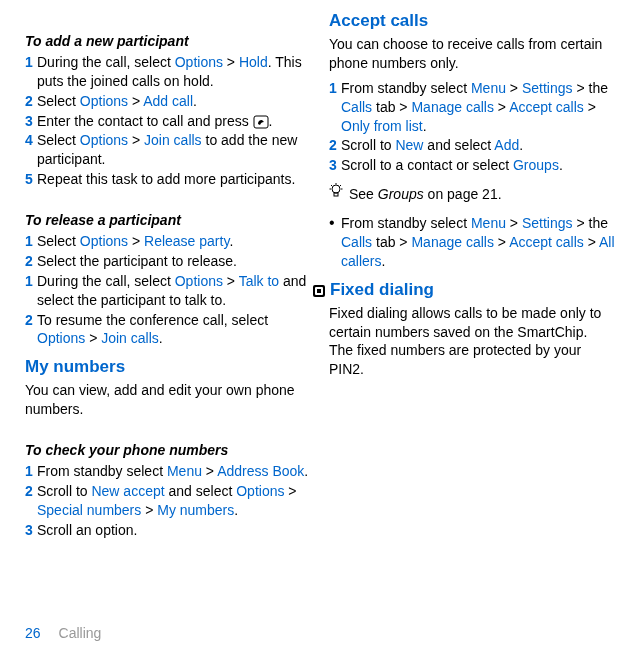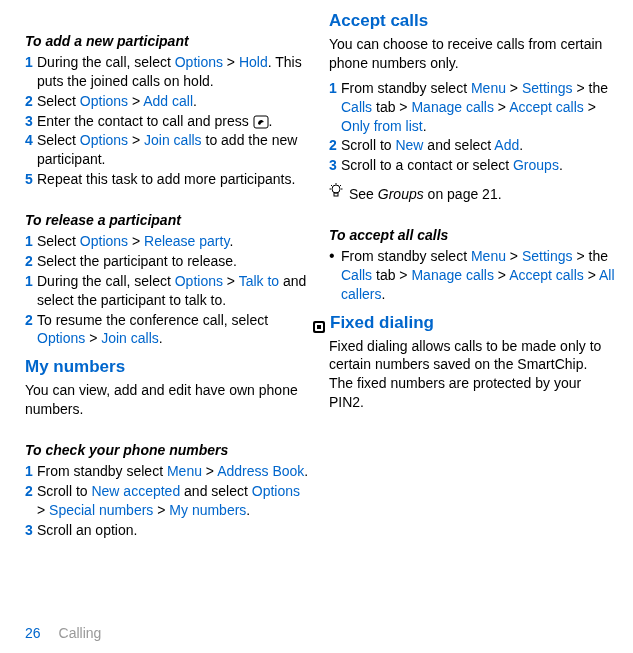--- a/index.html
+++ b/index.html
@@ -21,21 +21,21 @@
     margin-top: 22px;
     margin-bottom: 2px;
   }
   .section-heading {
     color: #0066cc;
     font-size: 17px;
     font-weight: bold;
     margin-top: 8px;
     margin-bottom: 2px;
   }
-  .section-heading.with-icon { display: flex; align-items: center; gap: 4px; margin-left: -17px;}
+  .section-heading.with-icon { display: flex; gap: 4px; margin-left: -17px;}
   .step { display: flex; margin-bottom: 1px; }
   .step-num { color: #0066cc; font-weight: bold; min-width: 12px; flex-shrink:0;}
   .step-bullet { color: #000; min-width: 12px; flex-shrink:0; font-size:16px; line-height:1.1;}
   .step-text { flex: 1; }
   .link { color: #0066cc; }
   .body-para { margin-bottom: 6px;}
   .tip-row { display: flex; align-items: flex-end; gap: 6px; margin: 6px 0 10px 0; }
   .tip-icon { width: 14px; flex-shrink:0; margin-top:2px;}
   .tip-text { font-style: italic; flex:1;}
   .tip-text .normal { font-style: normal;}
@@ -96,30 +96,30 @@
     <div class="step">
       <span class="step-num">1</span>
       <span class="step-text"><span>During the call, select </span><span class="link">Options</span><span> &gt; </span><span class="link">Talk to</span><span> and select the participant to talk to.</span></span>
     </div>
     <div class="step">
       <span class="step-num">2</span>
       <span class="step-text"><span>To resume the conference call, select </span><span class="link">Options</span><span> &gt; </span><span class="link">Join calls</span><span>.</span></span>
     </div>
 
     <div class="section-heading">My numbers</div>
-    <div class="body-para">You can view, add and edit have own phone numbers.</div>
+    <div class="body-para">You can view, add and edit your own phone numbers.</div>
 
     <div class="sub-heading">To check your phone numbers</div>
     <div class="step">
       <span class="step-num">1</span>
       <span class="step-text"><span>From standby select </span><span class="link">Menu</span><span> &gt; </span><span class="link">Address Book</span><span>.</span></span>
     </div>
     <div class="step">
       <span class="step-num">2</span>
-      <span class="step-text"><span>Scroll to </span><span class="link">New accepted</span><span> and select </span><span class="link">Options</span><span> &gt; </span><span class="link">Special numbers</span><span> &gt; </span><span class="link">My numbers</span><span>.</span></span>
+      <span class="step-text"><span>Scroll to </span><span class="link">New accept</span><span> and select </span><span class="link">Options</span><span> &gt; </span><span class="link">Special numbers</span><span> &gt; </span><span class="link">My numbers</span><span>.</span></span>
     </div>
     <div class="step">
       <span class="step-num">3</span>
       <span class="step-text">Scroll an option.</span>
     </div>
   </div>
 
   <div class="col">
 
     <div class="section-heading" style="margin-top:0">Accept calls</div>
@@ -146,21 +146,20 @@
             <line x1="2" y1="2" x2="3" y2="3" stroke="#000"></line>
             <line x1="12" y1="2" x2="11" y2="3" stroke="#000"></line>
             <line x1="0.5" y1="6" x2="2" y2="6" stroke="#000"></line>
             <line x1="12" y1="6" x2="13.5" y2="6" stroke="#000"></line>
             <rect x="5" y="10" width="4" height="3" fill="none" stroke="#000" stroke-width="1"></rect>
           </svg>
       </span>
       <span class="tip-text"><span class="normal">See </span><span>Groups</span><span class="normal"> on page 21.</span></span>
     </div>
 
-    <div class="sub-heading">To accept all calls</div>
     <div class="step">
       <span class="step-bullet">•</span>
       <span class="step-text"><span>From standby select </span><span class="link">Menu</span><span> &gt; </span><span class="link">Settings</span><span> &gt; the </span><span class="link">Calls</span><span> tab &gt; </span><span class="link">Manage calls</span><span> &gt; </span><span class="link">Accept calls</span><span> &gt; </span><span class="link">All callers</span><span>.</span></span>
     </div>
 
     <div class="section-heading with-icon">
       <span class="fixed-icon">
         <svg viewBox="0 0 14 14">
             <rect x="1" y="1" width="12" height="12" rx="2" fill="#000"></rect>
             <rect x="3" y="3" width="8" height="8" rx="1" fill="#fff"></rect>

